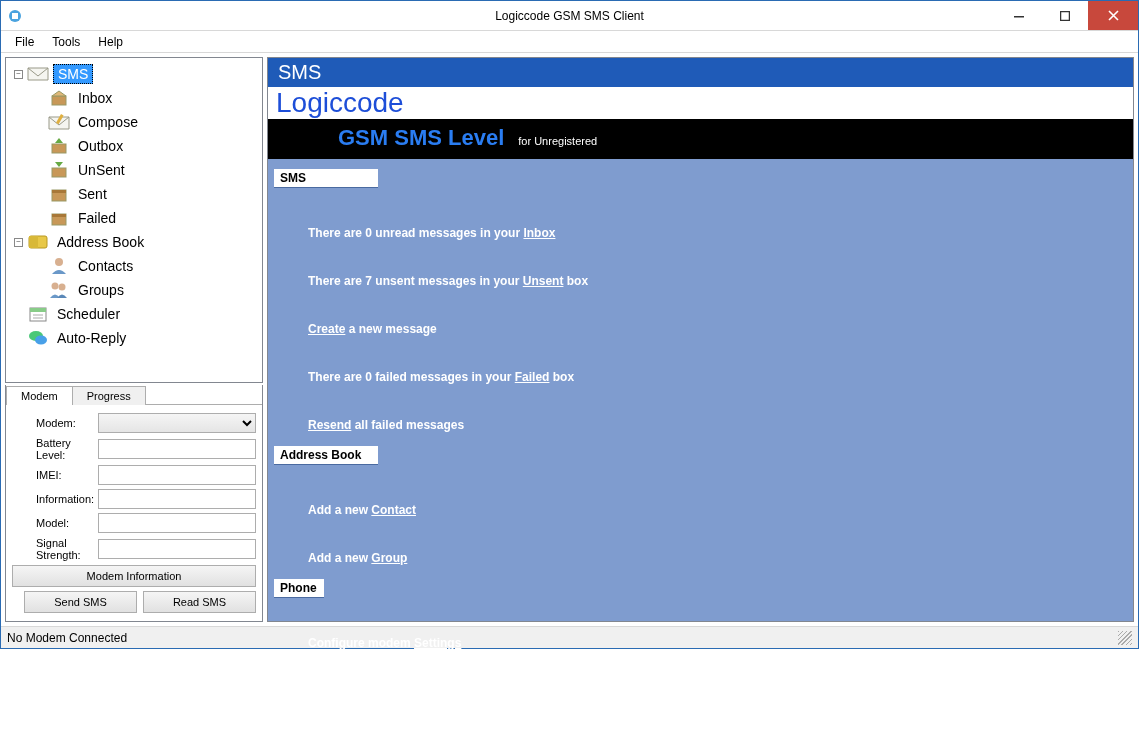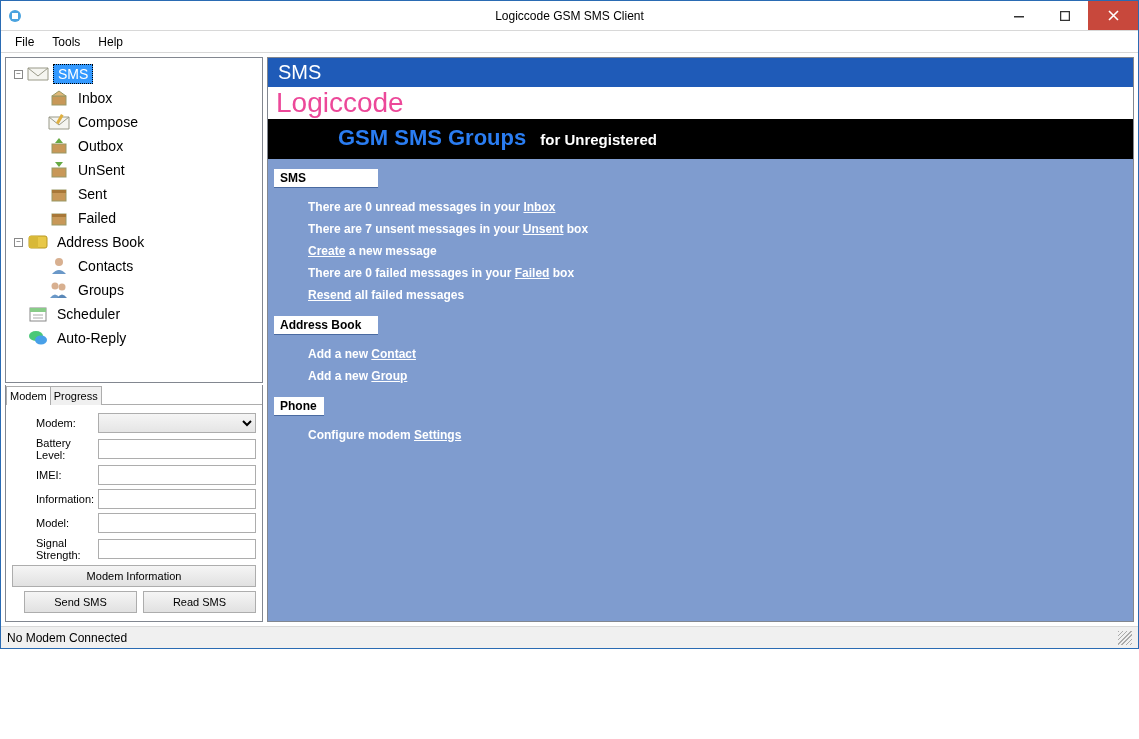--- a/index.html
+++ b/index.html
@@ -28,41 +28,41 @@
 .tree-node .spacer { width: 9px; }
 .tree-node .icon { width: 22px; height: 20px; display:flex; align-items:center; justify-content:center; }
 .tree-node.level1 { margin-left: 4px; }
 .tree-node.level2 { margin-left: 38px; }
 .tree-node .label { padding: 1px 4px; }
 .tree-node.selected .label { background: #3399ff; color: #fff; border: 1px dotted #000; }
 
 
 .tabs { border: 1px solid #828790; border-top: none; }
 .tabstrip { display: flex; background: #fff; }
-.tab { padding: 3px 3px; font-size: 11px; border: 1px solid #adadad; border-bottom: none; background: #f0f0f0; margin-right: -1px; position: relative; top: 1px; }
+.tab { padding: 3px 14px; font-size: 11px; border: 1px solid #adadad; border-bottom: none; background: #f0f0f0; margin-right: -1px; position: relative; top: 1px; }
 .tab.active { background: #fff; z-index: 2; border-top: 1px solid #adadad; }
 .tabbody { border-top: 1px solid #adadad; padding: 8px 6px; background: #fff; }
 .fieldrow { display: flex; align-items: center; margin-bottom: 4px; }
 .fieldrow label { width: 86px; font-size: 11px; padding-left: 24px; }
 .fieldrow input, .fieldrow select { flex: 1; height: 20px; border: 1px solid #adadad; font-size: 11px; padding: 0 2px; background:#fff; }
 .fieldrow select { background: linear-gradient(#f5f5f5,#e5e5e5); }
 .btnrow { display: flex; gap: 6px; margin-top: 4px; padding-left: 12px; }
 .btn { flex: 1; height: 22px; border: 1px solid #adadad; background: linear-gradient(#f5f5f5,#e1e1e1); font-size: 11px; display:flex; align-items:center; justify-content:center; }
 .btn.full { width: 100%; flex: none; }
 
 
 .content { flex: 1; border: 1px solid #828790; background: #7f9ccf; display: flex; flex-direction: column; min-width: 0; position:relative; }
 .hdr-sms { background: #1f5bb8; color: #fff; font-size: 20px; padding: 3px 10px; font-weight: normal; }
-.hdr-logo { background: #fff; color: #ec4899; font-size: 28px; padding: 0 8px; font-family: Arial, sans-serif; }
+.hdr-logo { background: #fff; color: #1d4ed8; font-size: 28px; padding: 0 8px; font-family: Arial, sans-serif; }
 .hdr-black { background: #000; color: #fff; padding: 6px 8px 6px 70px; display: flex; align-items: baseline; gap: 14px; border-bottom: 2px solid #000;}
 .hdr-black .big { color: #2a7df2; font-size: 22px; font-weight: bold; font-family: Arial, sans-serif;}
-.hdr-black .small { color: #fff; font-size: 15px; font-weight: bold;}
+.hdr-black .small { color: #fff; font-size: 11px; font-weight: normal;}
 .dash { padding: 10px 6px; }
 .sect-label { display: inline-block; background: #fff; color: #000; font-weight: bold; font-size: 12px; padding: 2px 6px; min-width: 104px; border-bottom: 1px solid #4a6aa0; margin-bottom: 8px; }
-.dash-line { color: #fff; font-weight: bold; font-size: 12px; padding: 4px 0 4px 34px; }
+.dash-line { color: #fff; font-weight: bold; font-size: 12px; padding: 4px 0 4px 34px; margin-top: 26px; }
 .dash-link { text-decoration: underline; cursor: pointer; }
 .sect { margin-bottom: 10px; }
 
 
 .statusbar { height: 22px; border-top: 1px solid #d8d8d8; display: flex; align-items: center; padding: 4px 6px; font-size: 12px; background: #f0f0f0; justify-content: space-between;}
 .grip { width:14px; height:14px; background: repeating-linear-gradient(135deg,#aaa,#aaa 1px,transparent 1px,transparent 3px); }
 
 
 </style>
 </head>
@@ -264,21 +264,21 @@
             <div class="btn">Read SMS</div>
           </div>
         </div>
       </div>
     </div>
 
     <div class="content">
       <div class="hdr-sms">SMS</div>
       <div class="hdr-logo">Logiccode</div>
       <div class="hdr-black">
-        <span class="big">GSM SMS Groups</span>
+        <span class="big">GSM SMS Level</span>
         <span class="small">for Unregistered</span>
       </div>
 
       <div class="dash">
         <div class="sect">
           <span class="sect-label">SMS</span>
           <div class="dash-line">
             <span>There are 0 unread messages in your </span><span class="dash-link">Inbox</span>
           </div>
           <div class="dash-line">

